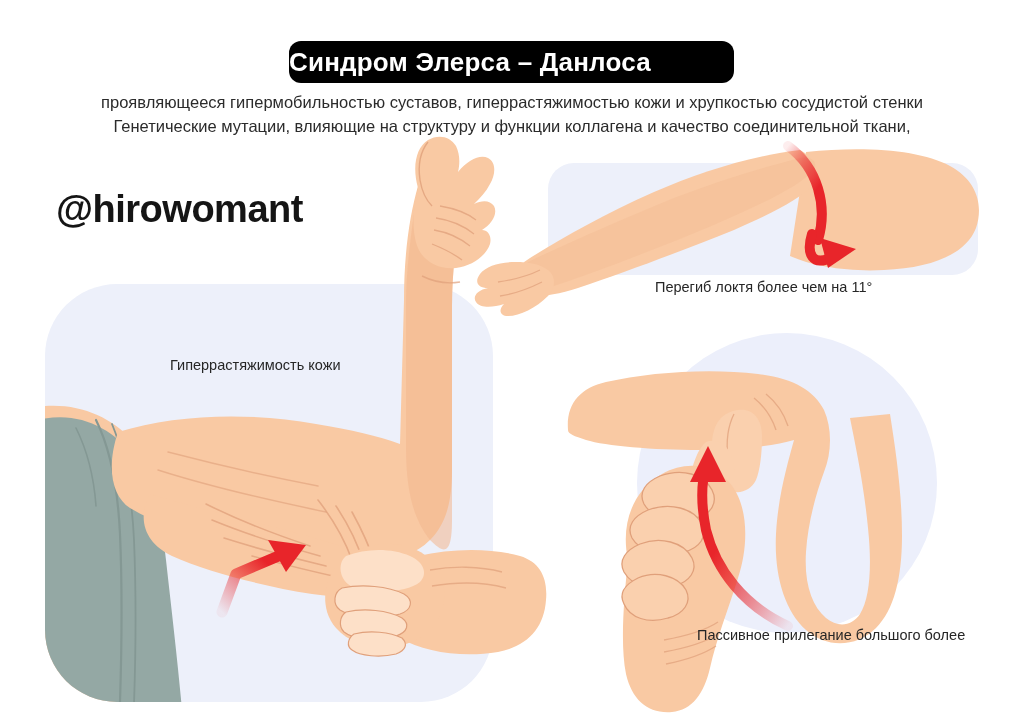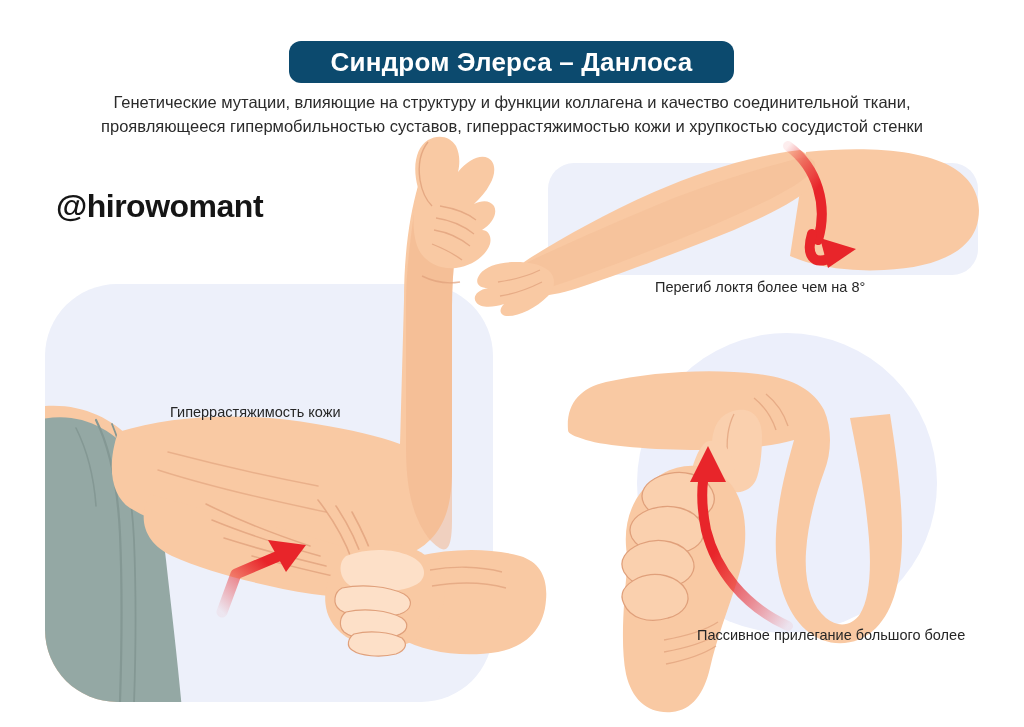--- a/index.html
+++ b/index.html
@@ -18,25 +18,24 @@
     overflow: hidden;
   }
 
   
   .title-badge {
     position: absolute;
     left: 289px;
     top: 41px;
     width: 445px;
     height: 42px;
-    background: #0c4a6e;
+    background: #000000;
     border-radius: 12px;
     display: flex;
     align-items: center;
-    justify-content: center;
     box-sizing: border-box;
   }
   .title-badge .title-text {
     color: #ffffff;
     font-size: 26px;
     font-weight: bold;
     letter-spacing: 0.2px;
     white-space: nowrap;
   }
   .subtitle {
@@ -48,21 +47,21 @@
     color: #2b2b2b;
     font-size: 16.5px;
     line-height: 24px;
   }
   .subtitle .line { display: block; white-space: nowrap; }
 
   .watermark {
     position: absolute;
     left: 56px;
     top: 188px;
-    font-size: 32px;
+    font-size: 38px;
     font-weight: bold;
     color: #151515;
     letter-spacing: -0.5px;
   }
 
   
   .caption {
     position: absolute;
     color: #262626;
     font-size: 14.5px;
@@ -382,25 +381,25 @@
         <path d="M708 446 L 690 482 L 726 482 Z" fill="#E8252A"></path>
       </g>
     </g>
   </svg>
 
   <div class="title-badge">
     <span class="title-text">Синдром Элерса – Данлоса</span>
   </div>
 
   <div class="subtitle">
+    <span class="line">проявляющееся гипермобильностью суставов, гиперрастяжимостью кожи и хрупкостью сосудистой стенки</span>
     <span class="line">Генетические мутации, влияющие на структуру и функции коллагена и качество соединительной ткани,</span>
-    <span class="line">проявляющееся гипермобильностью суставов, гиперрастяжимостью кожи и хрупкостью сосудистой стенки</span>
   </div>
 
   <div class="watermark">@hirowomant</div>
 
-  <div class="caption" style="left:170px; top:355px;margin-top:47px;">Гиперрастяжимость кожи</div>
-
-  <div class="caption" style="left:655px; top:277px;">Перегиб локтя более чем на 8°</div>
+  <div class="caption" style="left:170px; top:355px;">Гиперрастяжимость кожи</div>
+
+  <div class="caption" style="left:655px; top:277px;">Перегиб локтя более чем на 11°</div>
 
   <div class="caption" style="left:697px; top:625px;">Пассивное прилегание большого более</div>
 
 </div>
 
 </body></html>

